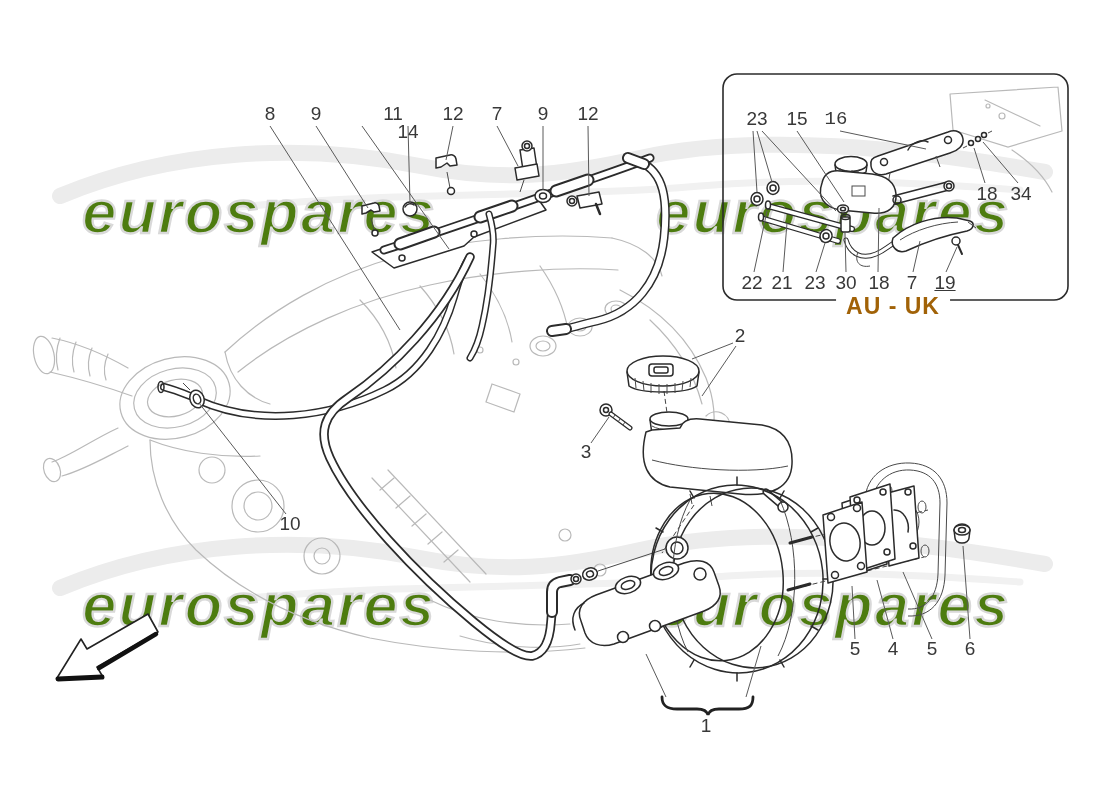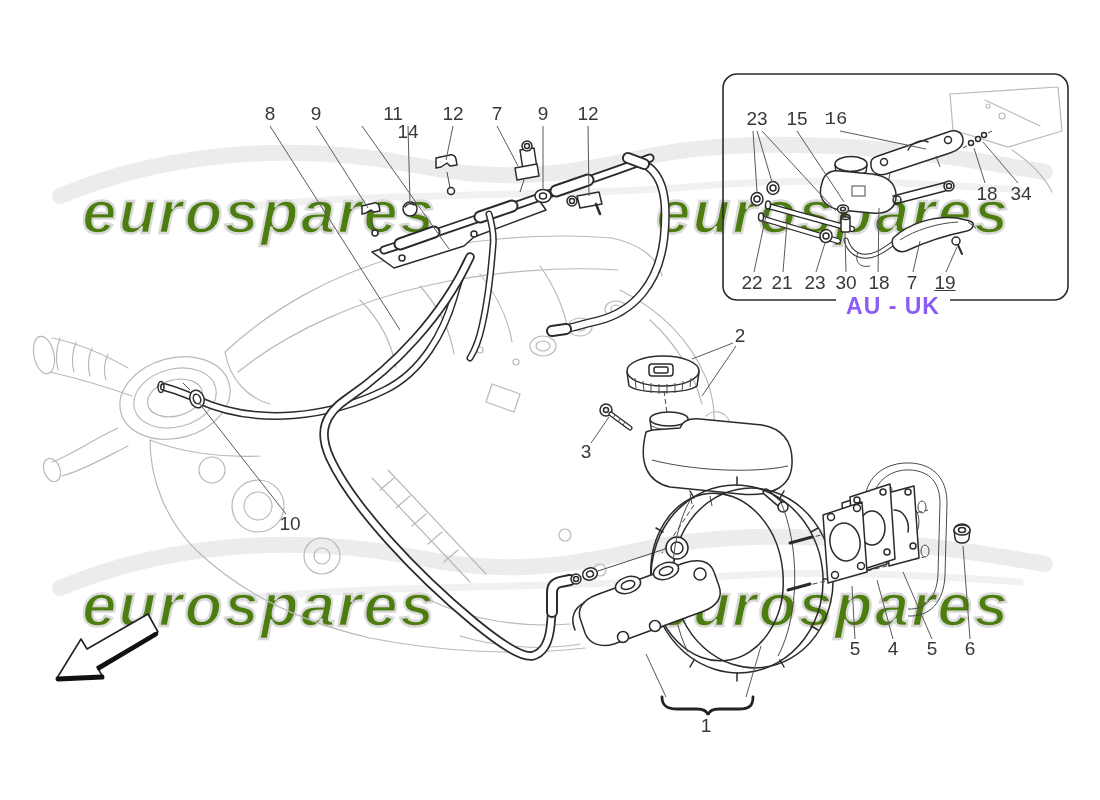--- a/index.html
+++ b/index.html
@@ -9,21 +9,21 @@
   #wm-svg{z-index:0;}
   #art{z-index:1;}
   .wm{position:absolute;z-index:0;font:italic bold 62px "Liberation Sans",sans-serif;
       color:#4d7c0f;-webkit-text-stroke:2.4px #d9d9d9;letter-spacing:2px;
       white-space:nowrap;line-height:1;user-select:none;}
   .wm-tl{left:82px;top:181px;} .wm-tr{left:656px;top:181px;}
   .wm-bl{left:82px;top:574px;} .wm-br{left:656px;top:574px;}
   #callout-layer{position:absolute;left:0;top:0;width:100%;height:100%;z-index:3;pointer-events:none;}
   .callout{position:absolute;transform:translate(-50%,-50%);font-size:19px;color:#383838;}
   #inset-caption{position:absolute;left:893px;top:306px;transform:translate(-50%,-50%);
-      z-index:3;background:#fff;padding:0 10px;font-weight:bold;font-size:23px;color:#8b5cf6;
+      z-index:3;background:#fff;padding:0 10px;font-weight:bold;font-size:23px;color:#a16207;
       letter-spacing:1px;}
   
   .ln{stroke:#2b2b2b;stroke-width:1.5;fill:none;stroke-linecap:round;stroke-linejoin:round;}
   .f{fill:#fff;}
   .lt{stroke:#b9b9b9;stroke-width:1.2;fill:none;stroke-linecap:round;}
   .to{stroke:#2b2b2b;fill:none;stroke-linecap:round;}
   .ti{stroke:#fff;fill:none;stroke-linecap:round;}
   .dash{stroke:#444;stroke-width:1;fill:none;stroke-dasharray:5 3;}
   .thin{stroke:#4a4a4a;stroke-width:1;fill:none;}
   #leader-lines line{stroke:#5a5a5a;stroke-width:1;}

